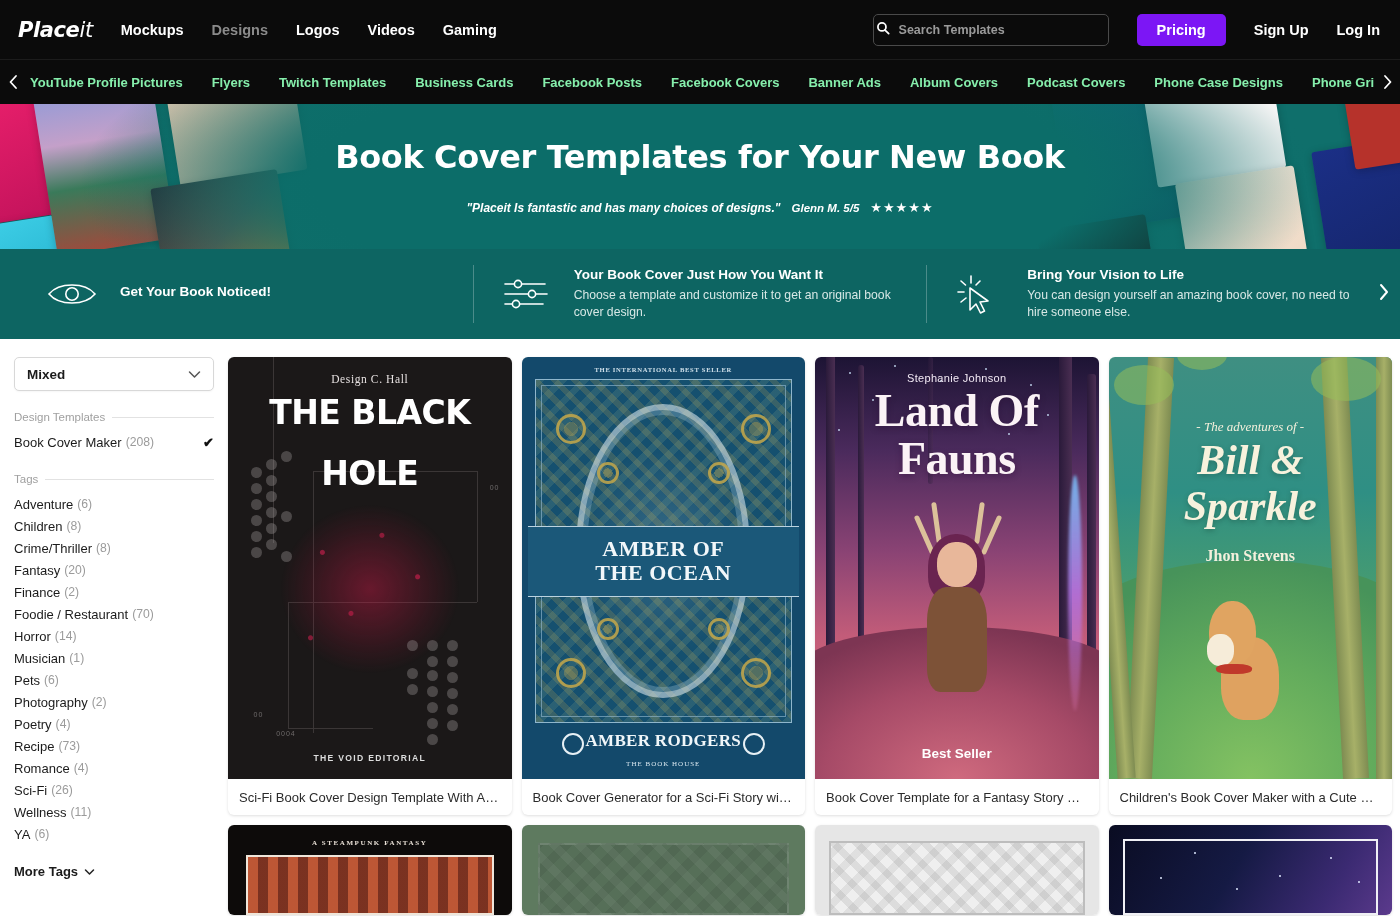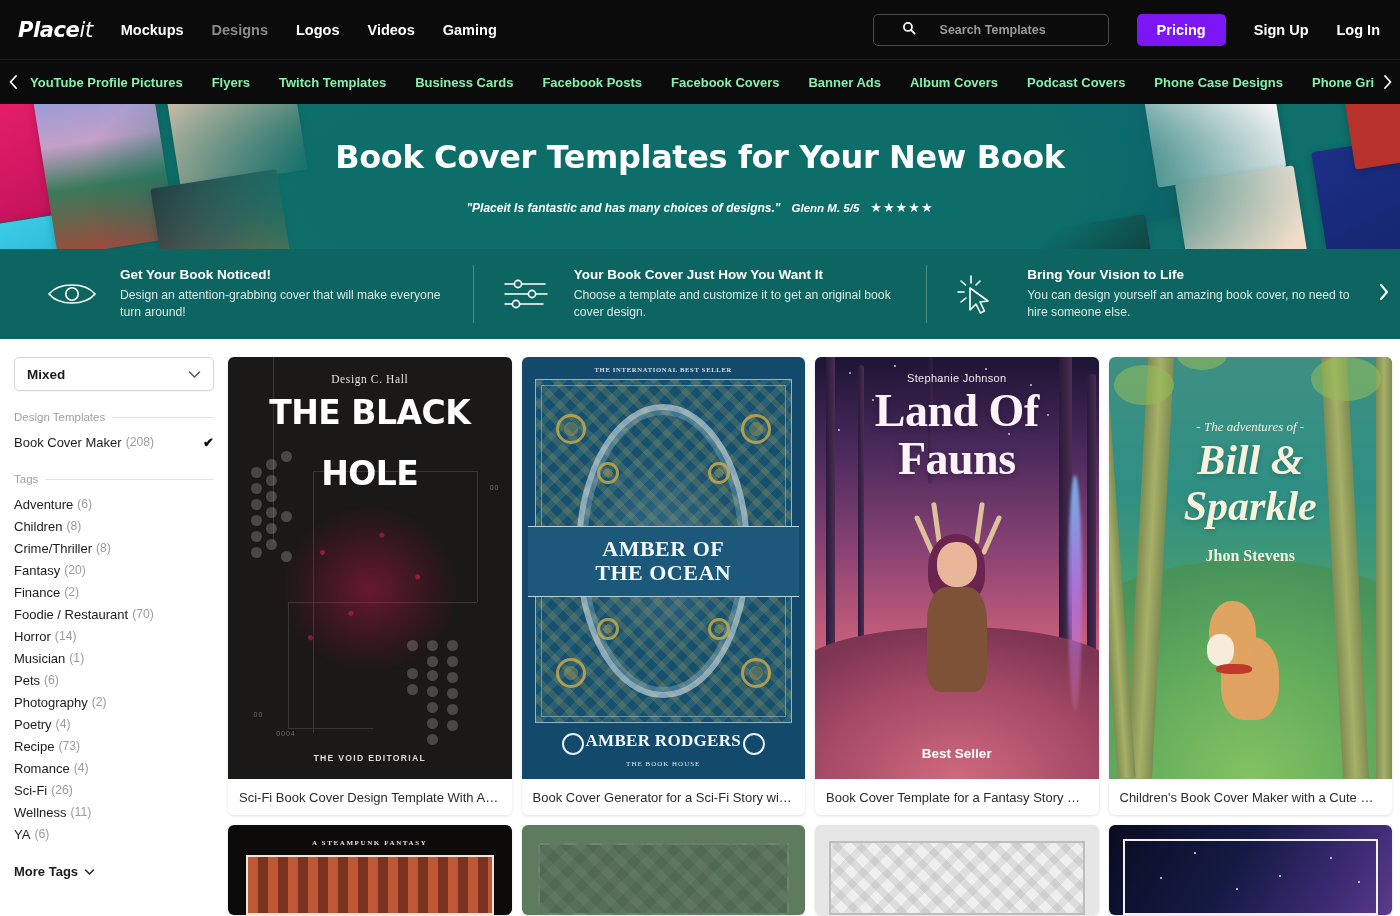--- a/index.html
+++ b/index.html
@@ -29,21 +29,21 @@
     color: #ffffff; font-size: 14.5px; font-weight: 600;
     cursor: pointer; white-space: nowrap; text-align: right;
   }
   .nav-link.dim { color: #8b8b8b; }
   .nav-right {
     margin-left: auto; display: flex; align-items: center; gap: 0;
   }
   .searchbox {
     width: 236px; height: 32px; border: 1px solid #4a4a4a;
     border-radius: 5px; display: flex; align-items: center;
-    padding: 0 28px; gap: 24px; background: #0b0b0b;
+    padding: 0 2px; gap: 9px; background: #0b0b0b;
     cursor: text;
   }
   .searchbox svg { flex: 0 0 auto; }
   .search-input {
     background: transparent; border: none; outline: none;
     color: #cfcfcf; font-size: 12.5px; font-weight: 600;
     font-family: "Liberation Sans", sans-serif;
     width: 100%;
   }
   .search-input::placeholder { color: #9a9a9a; }
@@ -550,21 +550,20 @@
 <div class="features">
   <div class="feature">
     <div class="feature-icon">
       <svg width="54" height="32" viewBox="0 0 54 32" fill="none" stroke="#ffffff" stroke-width="1.6">
         <path d="M4 16 C14 4, 40 4, 50 16 C40 28, 14 28, 4 16 Z"></path>
         <circle cx="27" cy="16" r="6.2"></circle>
       </svg>
     </div>
     <div class="feature-text">
       <div class="feature-title">Get Your Book Noticed!</div>
-      <div class="feature-desc">Design an attention-grabbing cover that will make everyone turn around!</div>
     </div>
   </div>
 
   <div class="feature-divider"></div>
 
   <div class="feature">
     <div class="feature-icon">
       <svg width="50" height="36" viewBox="0 0 50 36" fill="none" stroke="#ffffff" stroke-width="1.6">
         <line x1="4" y1="8" x2="44" y2="8" stroke-linecap="round"></line>
           <circle cx="17" cy="8" r="3.6" fill="#0d6562"></circle>

